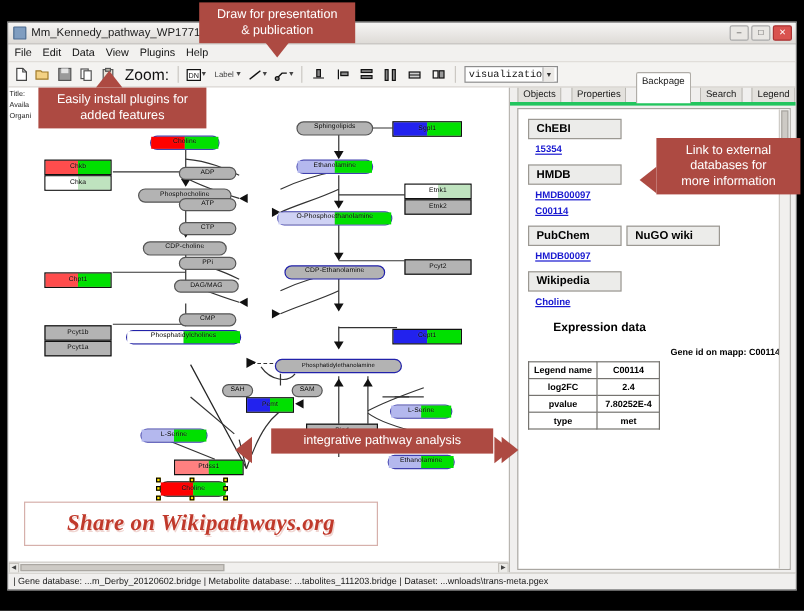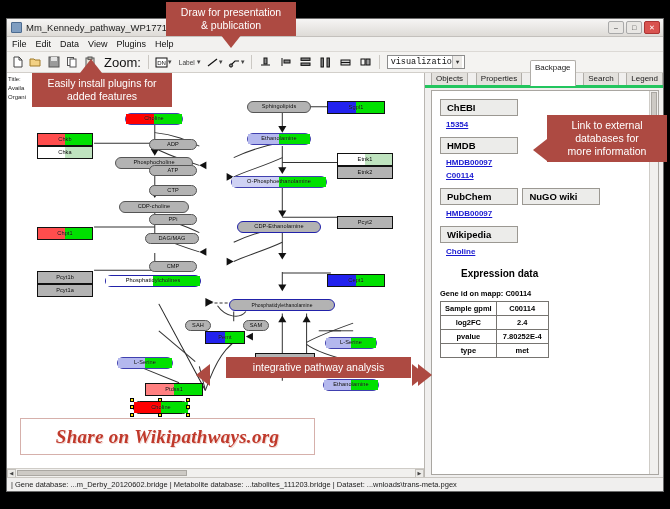--- a/index.html
+++ b/index.html
@@ -77,21 +77,21 @@
   }
   .db-head{
     display:inline-block;min-width:78px;border:1px solid #9b9892;background:#ececea;
     font-size:9.5px;font-weight:bold;color:#000;padding:2px 6px;margin-top:8px;
   }
   .db-head.first{margin-top:0;}
   .db-link{display:block;font-size:8px;color:#1818d0;text-decoration:underline;
            font-weight:bold;margin:4px 0 0 6px;}
   .db-plain{display:block;font-size:8px;color:#000;font-weight:bold;margin:4px 0 0 6px;}
   .exp-title{font-size:10px;font-weight:bold;color:#000;margin-top:12px;padding-left:21px;}
-  .gene-id{font-size:7.5px;font-weight:bold;color:#000;margin-top:10px;}
+  .gene-id{font-size:7.5px;font-weight:bold;color:#000;margin-top:10px;text-align:right;}
   table.exp{border-collapse:collapse;margin-top:3px;}
   table.exp td{border:1px solid #767470;font-size:7.5px;color:#000;text-align:center;
                padding:2px 4px;min-width:52px;font-weight:bold;}
   
   .vscroll{position:absolute;right:0;top:0;bottom:0;width:9px;background:#f1f0ee;border-left:1px solid #cfccc7;}
   .vthumb{position:absolute;left:1px;right:1px;top:1px;height:40px;background:#cdcac5;border:1px solid #aaa7a2;}
   .arrowbox{position:absolute;width:9px;height:9px;background:#ecebe8;border:1px solid #c4c1bc;
             font-size:5px;line-height:7px;text-align:center;color:#444;}
   
   .statusbar{
@@ -582,21 +582,21 @@
 
         <div class="db-head">Wikipedia</div>
         <a class="db-link" href="#">Choline</a>
 
         <div class="exp-title">Expression data</div>
         <div class="gene-id">Gene id on mapp: C00114</div>
 
         <table class="exp">
           <tbody>
               <tr>
-            <td>Sample gpml</td>
+            <td>Legend name</td>
             <td>C00114</td>
           </tr>
           <tr>
             <td>log2FC</td>
             <td>2.4</td>
           </tr>
           <tr>
             <td>pvalue</td>
             <td>7.80252E-4</td>
           </tr>

